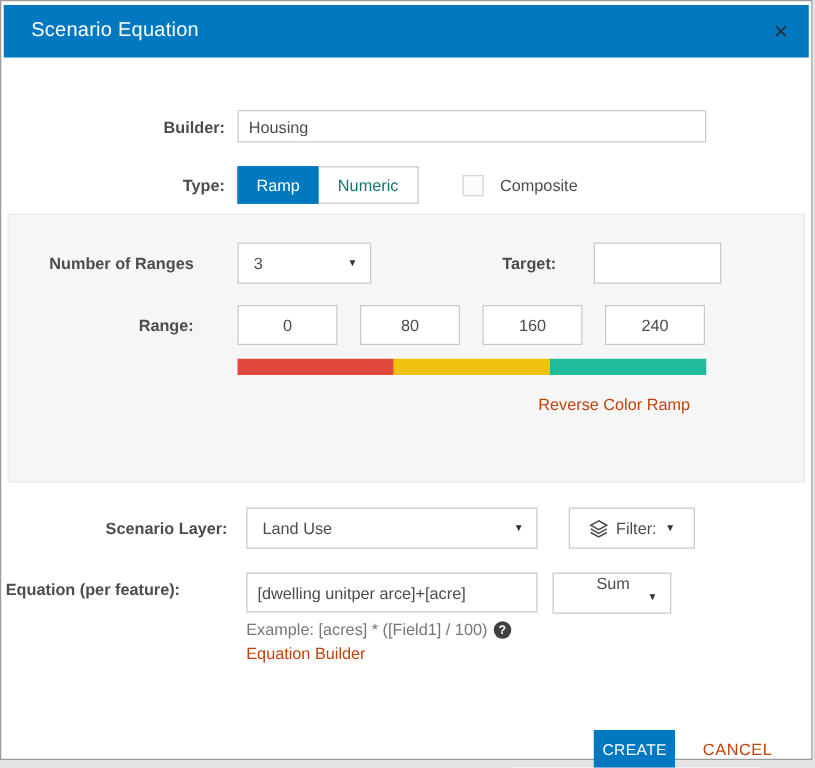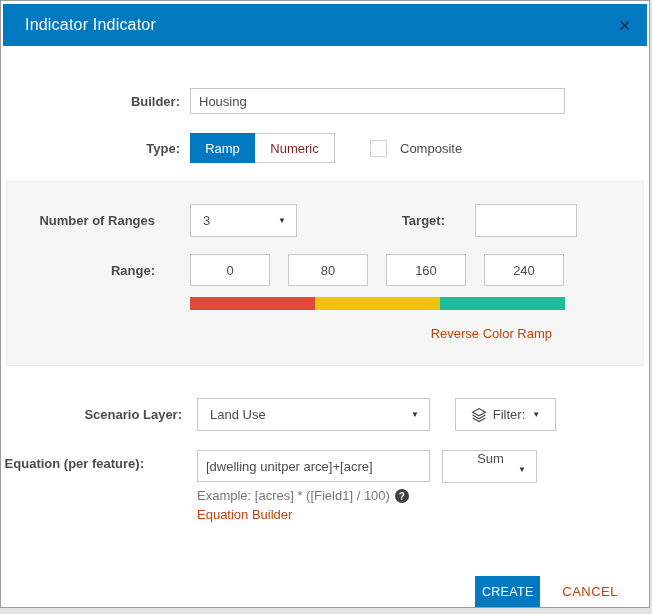--- a/index.html
+++ b/index.html
@@ -38,55 +38,55 @@
     border: 1px solid #c9c9c9; background: #fff;
     font-family: "Liberation Sans", sans-serif;
     font-size: 13px; color: #4c4c4c; outline: none;
   }
   input.text { padding: 0 8px; }
   .caption-input { width: 375px; height: 26px; margin-left: 10px; }
   .type-row { margin-top: 19px; }
   .seg { display: flex; height: 30px; margin-left: 10px; }
   .seg-btn {
     display: flex; align-items: center; justify-content: center;
-    font-size: 13px; color: #7f1d1d; background: #fff;
+    font-size: 13px; color: #0f766e; background: #fff;
     border: 1px solid #c9c9c9; cursor: pointer;
   }
   .seg-btn.gauge { width: 65px; }
   .seg-btn.numeric { width: 80px; border-left: none; }
   .seg-btn.selected { background: #0079c1; border-color: #0079c1; color: #fff; }
   .checkbox {
     width: 17px; height: 17px; flex: none;
     border: 1px solid #d4d4d4; background: #fcfcfc;
     margin-left: 35px; cursor: pointer;
   }
   .composite-lbl { font-size: 13px; color: #4c4c4c; margin-left: 13px; }
   .panel {
-    margin: 18px 3px 0 3px; height: 185px;
+    margin: 8px 3px 0 3px; height: 215px;
     background: #f6f6f6; border: 1px solid #ebebeb;
     padding-top: 22px;
   }
   .panel .lbl { width: 148px; }
   .dropdown {
     display: flex; align-items: center;
     height: 33px; padding: 0 10px 0 12px; cursor: pointer;
   }
   .chev { margin-left: auto; font-size: 8px; color: #333; line-height: 1; }
   .dd-ranges { width: 107px; margin-left: 35px; }
   .target-lbl { width: 141px; }
   .target-input { width: 102px; height: 33px; margin-left: 30px; }
   .range-row { margin-top: 17px; }
   .range-inputs { display: flex; margin-left: 35px; }
   .range-input { width: 80px; height: 32px; text-align: center; margin-right: 18px; }
   .range-input:last-child { margin-right: 0; }
   .ramp { margin: 11px 0 0 183px; width: 375px; height: 13px; display: flex; }
   .ramp-seg { flex: 1; height: 100%; }
   .reverse-row { margin-top: 16px; text-align: right; padding-right: 91px; font-size: 13px; }
   .link { color: #c2410c; cursor: pointer; text-decoration: none; }
-  .layer-row { margin-top: 32px; }
+  .layer-row { margin-top: 20px; }
   .layer-row .lbl { width: 179px; }
   .dd-layer { width: 233px; margin-left: 15px; }
   .filter-btn {
     width: 101px; height: 33px; margin-left: 25px;
     border: 1px solid #c9c9c9; background: #fff;
     display: flex; align-items: center; justify-content: center;
     font-size: 13px; color: #4c4c4c; cursor: pointer;
   }
   .filter-btn .chev { margin-left: 7px; }
   .layers-icon { width: 16px; height: 16px; margin-right: 6px; flex: none; }
@@ -117,21 +117,21 @@
     cursor: pointer; font-family: "Liberation Sans", sans-serif;
   }
   .cancel-btn { margin-left: 22px; font-size: 13px; letter-spacing: 0.5px; }
 </style>
 </head>
 <body>
 
 <div class="dialog">
 
   <div class="header">
-    <span class="title">Indicator Indicator</span>
+    <span class="title">Scenario Equation</span>
     <span class="close">✕</span>
   </div>
 
   <div class="row caption-row">
     <span class="lbl">Builder:</span>
     <input class="text caption-input" type="text" value="Housing" style="">
   </div>
 
   <div class="row type-row">
     <span class="lbl">Type:</span>

